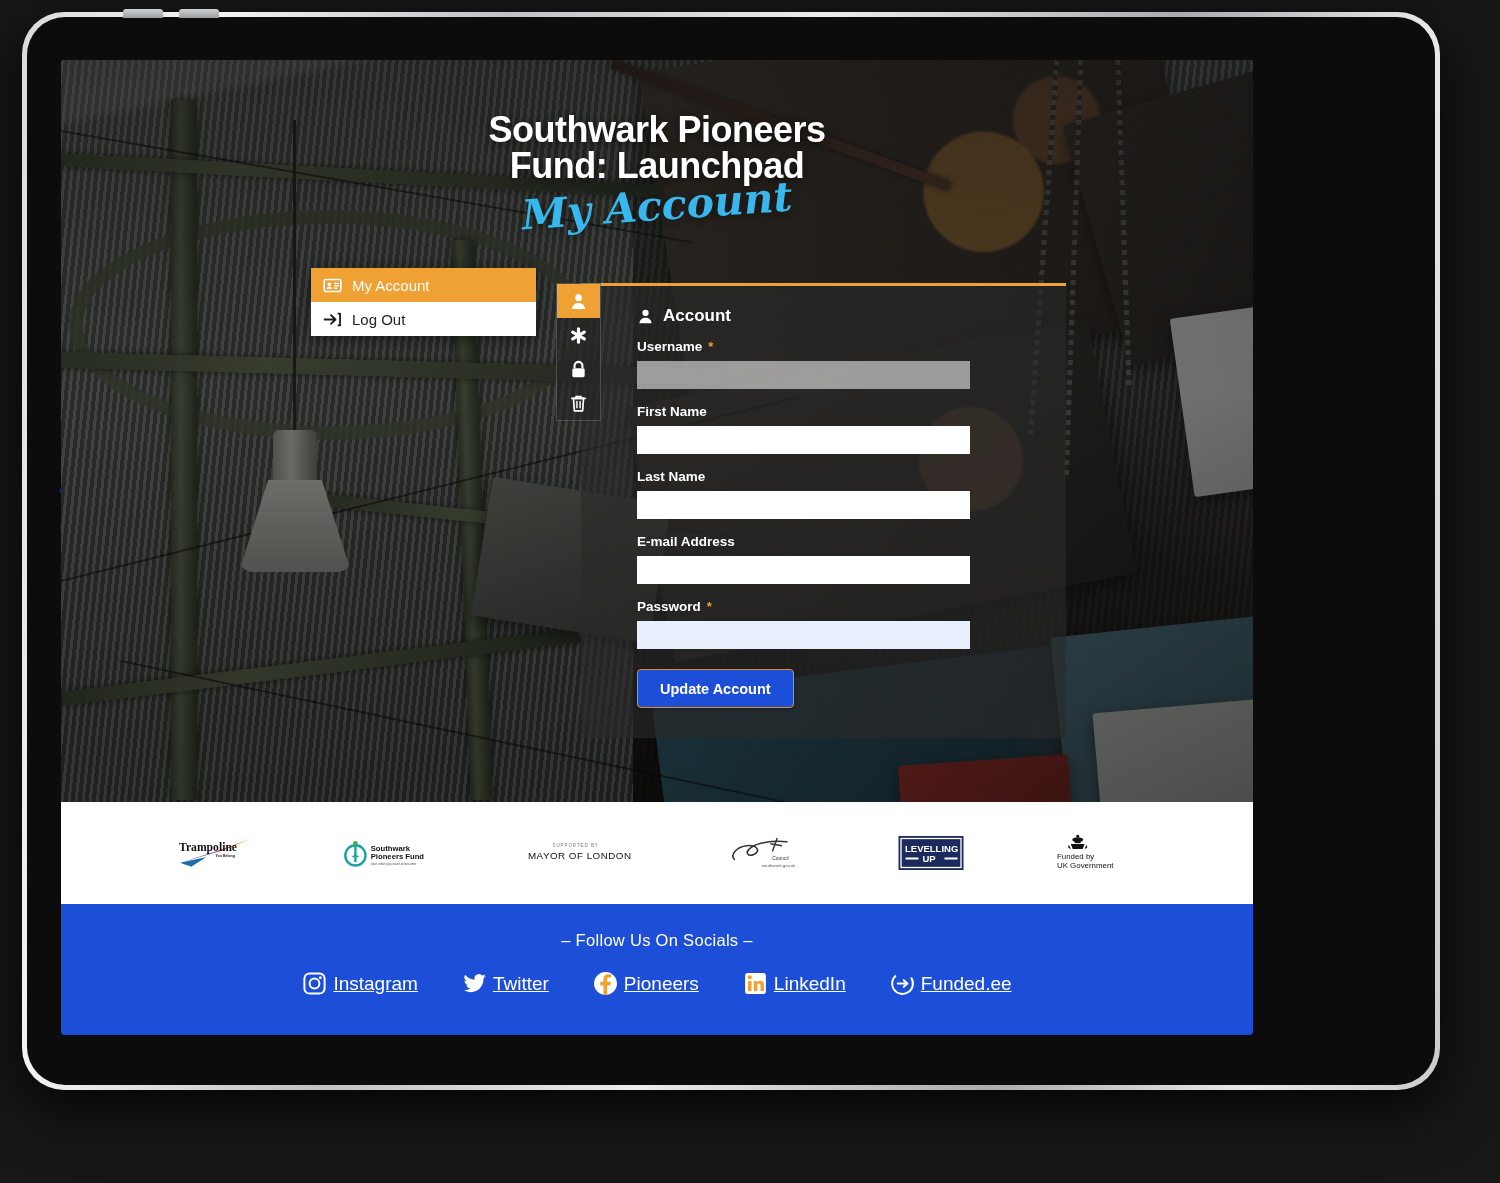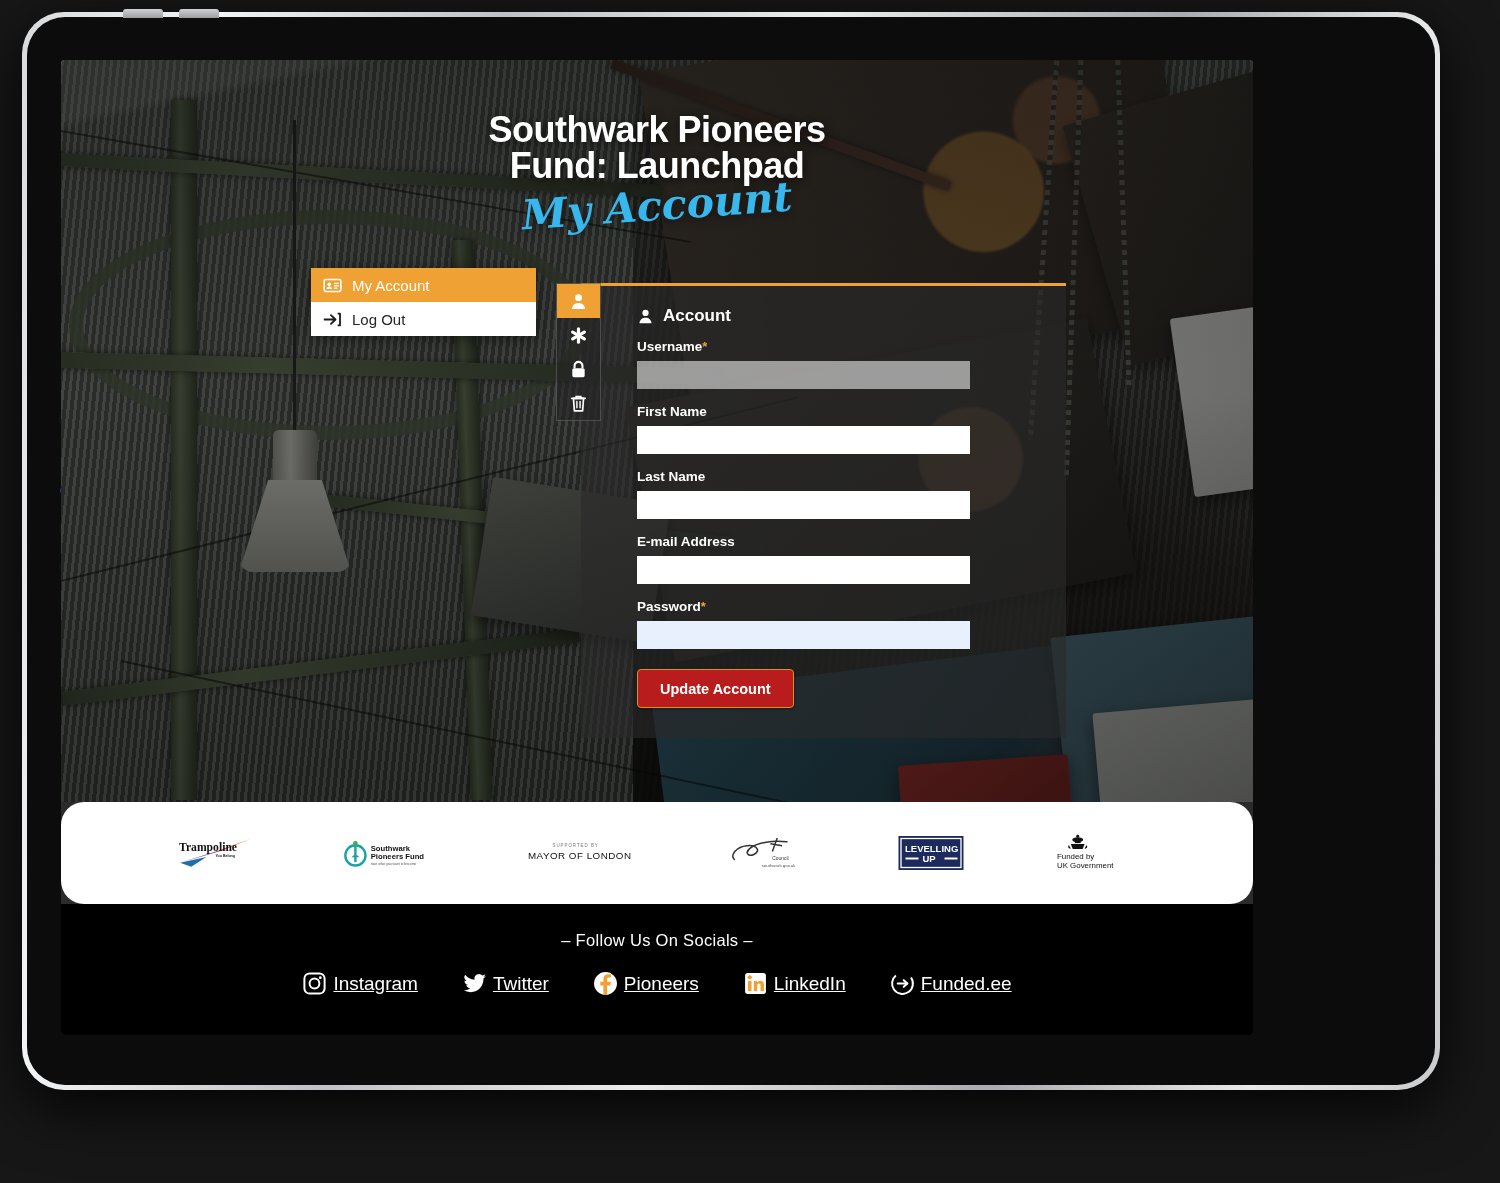--- a/index.html
+++ b/index.html
@@ -223,50 +223,49 @@
     padding: 20px 36px 0 56px;
   }
   .panel-head {
     display:flex; align-items:center; gap:9px; margin-bottom:13px;
   }
   .panel-head-ico { width:17px; height:17px; display:block; }
   .panel-head-txt { color:#fff; font-size:17px; font-weight:700; }
 
   .field-label {
     color:#fff; font-size:13.5px; font-weight:700; margin-bottom:7px;
-    display:flex; align-items:center; 
+    display:flex; align-items:center; gap:6px;
   }
   .req { color:#efa133; font-size:13px; line-height:1; }
   .field-input {
     display:block; width:333px; height:28px; border:none; outline:none;
     background:#fff; margin-bottom:15px;
   }
   .field-input.disabled { background: rgba(255,255,255,.55); }
   .field-input.autofill { background:#e8f0fe; }
 
   #update-account-button {
     margin-top:5px; height:39px; padding:0 22px;
-    background:#b91c1c; border:1px solid #e08f1c; border-radius:4px;
+    background:#1d4ed8; border:1px solid #e08f1c; border-radius:4px;
     color:#fff; font-size:14.5px; font-weight:700; cursor:pointer;
     box-shadow: 0 1px 3px rgba(0,0,0,.35);
   }
 
   
   #logo-strip {
     position:absolute; left:0; top:742px; width:100%; height:102px;
     background:#fff; display:flex; align-items:center; justify-content:space-around;
     padding: 4px 70px;
-    border-radius: 23px;
   }
   .logo-cell { display:flex; align-items:center; justify-content:center; height:100%; }
 
   
   #social-footer {
     position:absolute; left:0; top:844px; width:100%; height:131px;
-    background:#000000;
+    background:#1d4ed8;
   }
   #social-title {
     text-align:center; color:#fff; font-size:16.5px; padding-top:27px; letter-spacing:.3px;
   }
   #social-links {
     display:flex; align-items:center; justify-content:center; gap:44px; margin-top:21px;
   }
   .social-link { display:flex; align-items:center; gap:6px; color:#fff; font-size:19px; }
   .social-ico { width:25px; height:25px; display:block; flex:0 0 25px; }
 </style>

